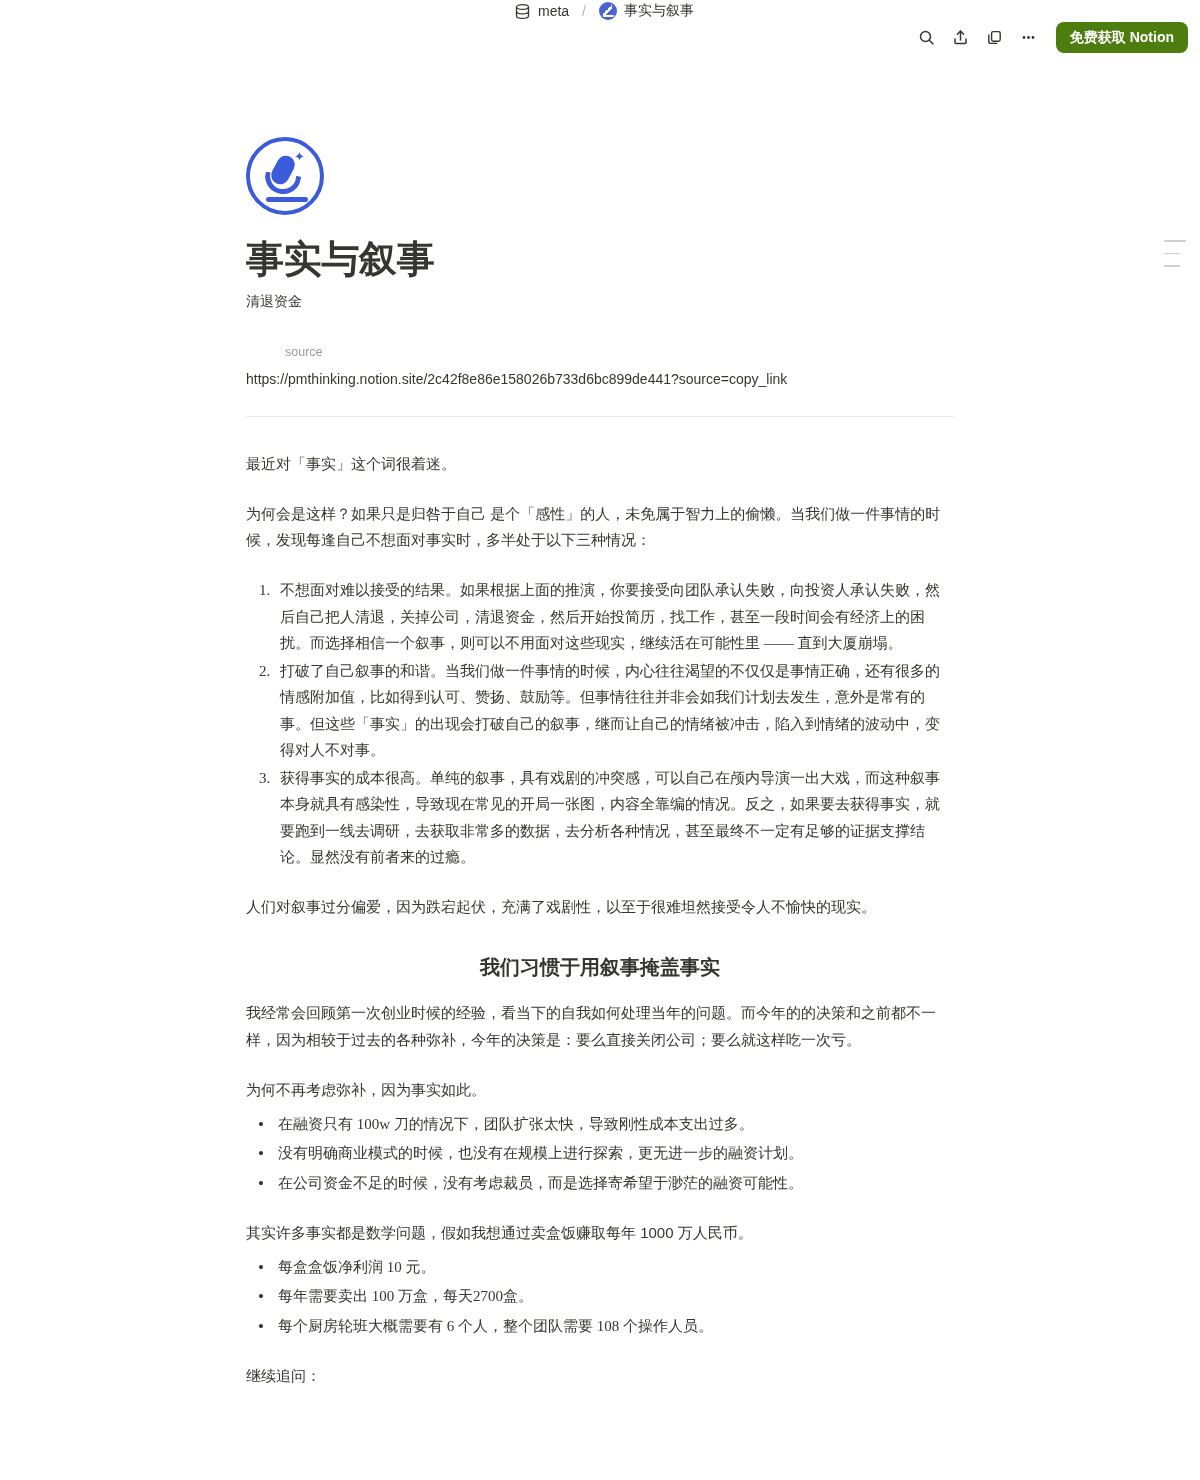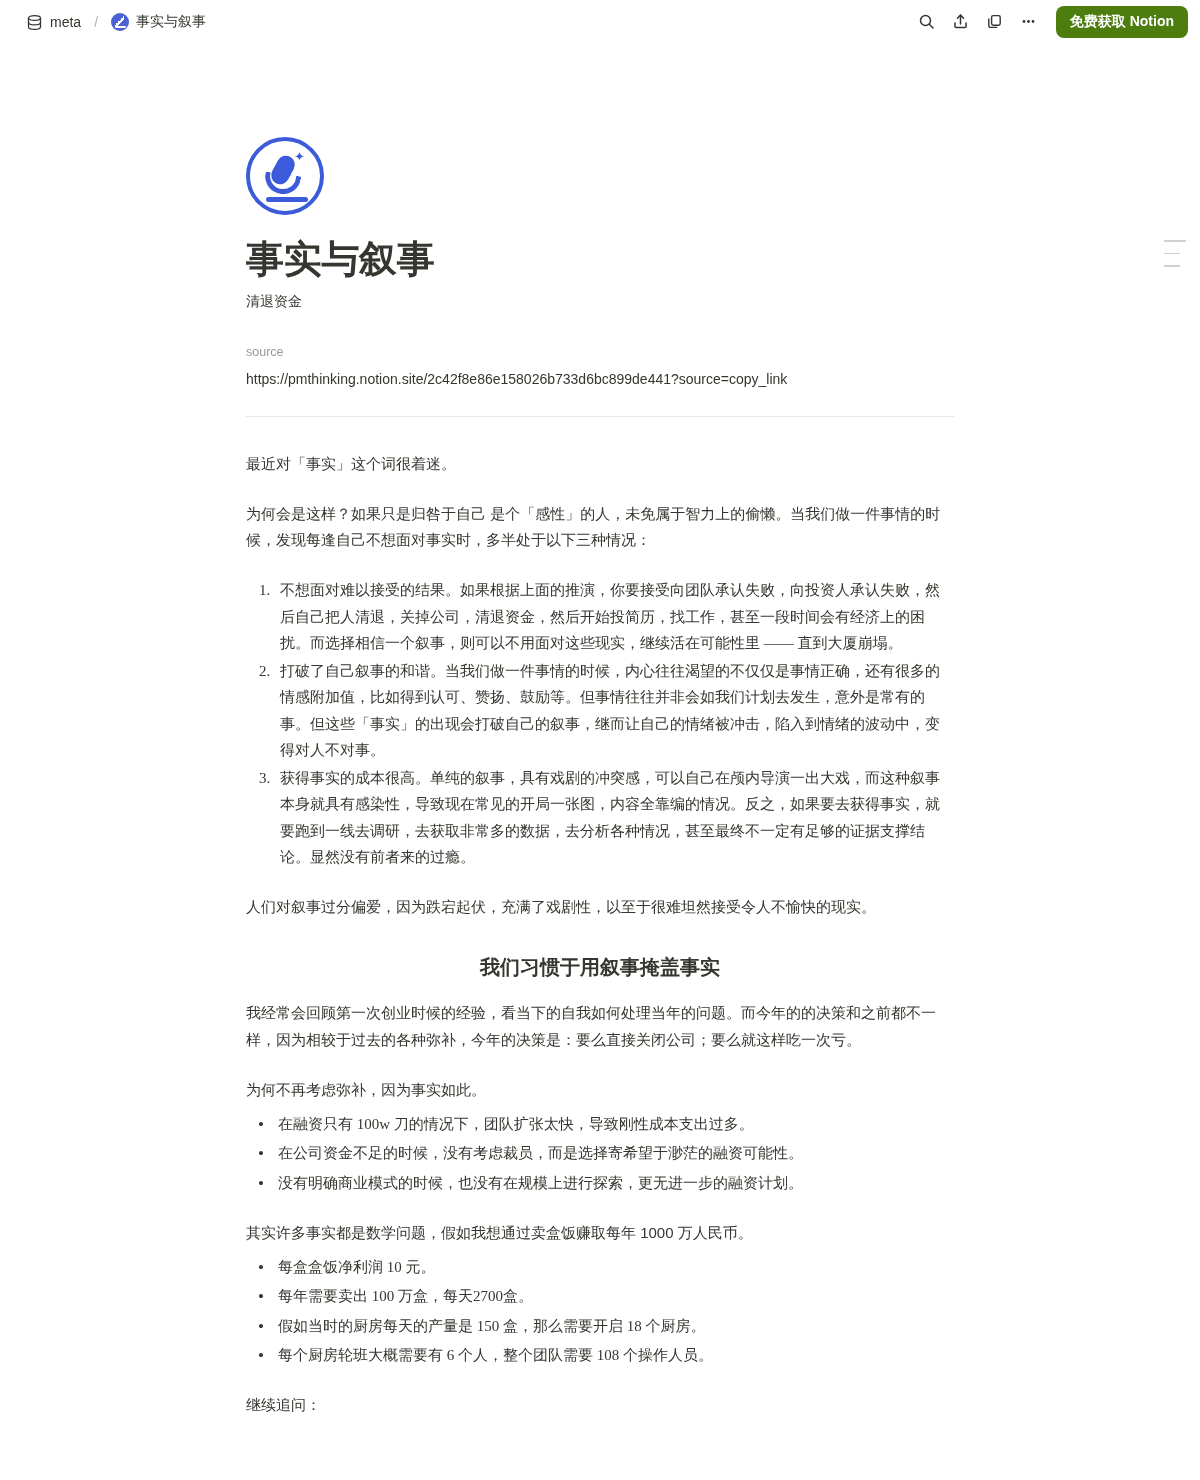--- a/index.html
+++ b/index.html
@@ -19,20 +19,21 @@
 
   
   .topbar {
     height: 45px;
     display: flex;
     align-items: center;
     padding: 0 12px 0 20px;
     border-bottom: 1px solid transparent;
     position: relative;
     background: #fff;
+    flex-direction: column;
   }
   .breadcrumb {
     display: flex;
     align-items: center;
     gap: 6px;
     font-size: 14px;
     color: #37352f;
   }
   .crumb {
     display: flex;
@@ -165,20 +166,21 @@
     font-size: 14px;
     color: #37352f;
     margin: 0 0 34px 0;
   }
 
   .prop-label {
     font-size: 12.5px;
     color: #9b9a97;
     margin-bottom: 10px;
     font-weight: 400;
+    margin-left: 39px;
   }
   .prop-value {
     font-size: 14px;
     color: #37352f;
     word-break: break-all;
     line-height: 1.5;
   }
   .divider {
     border: none;
     border-top: 1px solid #e9e9e7;
@@ -340,27 +342,26 @@
           <li>不想面对难以接受的结果。如果根据上面的推演，你要接受向团队承认失败，向投资人承认失败，然后自己把人清退，关掉公司，清退资金，然后开始投简历，找工作，甚至一段时间会有经济上的困扰。而选择相信一个叙事，则可以不用面对这些现实，继续活在可能性里 —— 直到大厦崩塌。</li>
           <li>打破了自己叙事的和谐。当我们做一件事情的时候，内心往往渴望的不仅仅是事情正确，还有很多的情感附加值，比如得到认可、赞扬、鼓励等。但事情往往并非会如我们计划去发生，意外是常有的事。但这些「事实」的出现会打破自己的叙事，继而让自己的情绪被冲击，陷入到情绪的波动中，变得对人不对事。</li>
           <li>获得事实的成本很高。单纯的叙事，具有戏剧的冲突感，可以自己在颅内导演一出大戏，而这种叙事本身就具有感染性，导致现在常见的开局一张图，内容全靠编的情况。反之，如果要去获得事实，就要跑到一线去调研，去获取非常多的数据，去分析各种情况，甚至最终不一定有足够的证据支撑结论。显然没有前者来的过瘾。</li>
         </ol>
         <p class="para">人们对叙事过分偏爱，因为跌宕起伏，充满了戏剧性，以至于很难坦然接受令人不愉快的现实。</p>
         <h2 class="section">我们习惯于用叙事掩盖事实</h2>
         <p class="para">我经常会回顾第一次创业时候的经验，看当下的自我如何处理当年的问题。而今年的的决策和之前都不一样，因为相较于过去的各种弥补，今年的决策是：要么直接关闭公司；要么就这样吃一次亏。</p>
         <p class="para tight">为何不再考虑弥补，因为事实如此。</p>
         <ul class="bullets">
           <li>在融资只有 100w 刀的情况下，团队扩张太快，导致刚性成本支出过多。</li>
+          <li>没有明确商业模式的时候，也没有在规模上进行探索，更无进一步的融资计划。</li>
           <li>在公司资金不足的时候，没有考虑裁员，而是选择寄希望于渺茫的融资可能性。</li>
-          <li>没有明确商业模式的时候，也没有在规模上进行探索，更无进一步的融资计划。</li>
         </ul>
         <p class="para tight">其实许多事实都是数学问题，假如我想通过卖盒饭赚取每年 1000 万人民币。</p>
         <ul class="bullets">
           <li>每盒盒饭净利润 10 元。</li>
           <li>每年需要卖出 100 万盒，每天2700盒。</li>
-          <li>假如当时的厨房每天的产量是 150 盒，那么需要开启 18 个厨房。</li>
           <li>每个厨房轮班大概需要有 6 个人，整个团队需要 108 个操作人员。</li>
         </ul>
         <p class="para tight">继续追问：</p>
       </div>
 
   </div>
 </div>
 
 </body></html>

